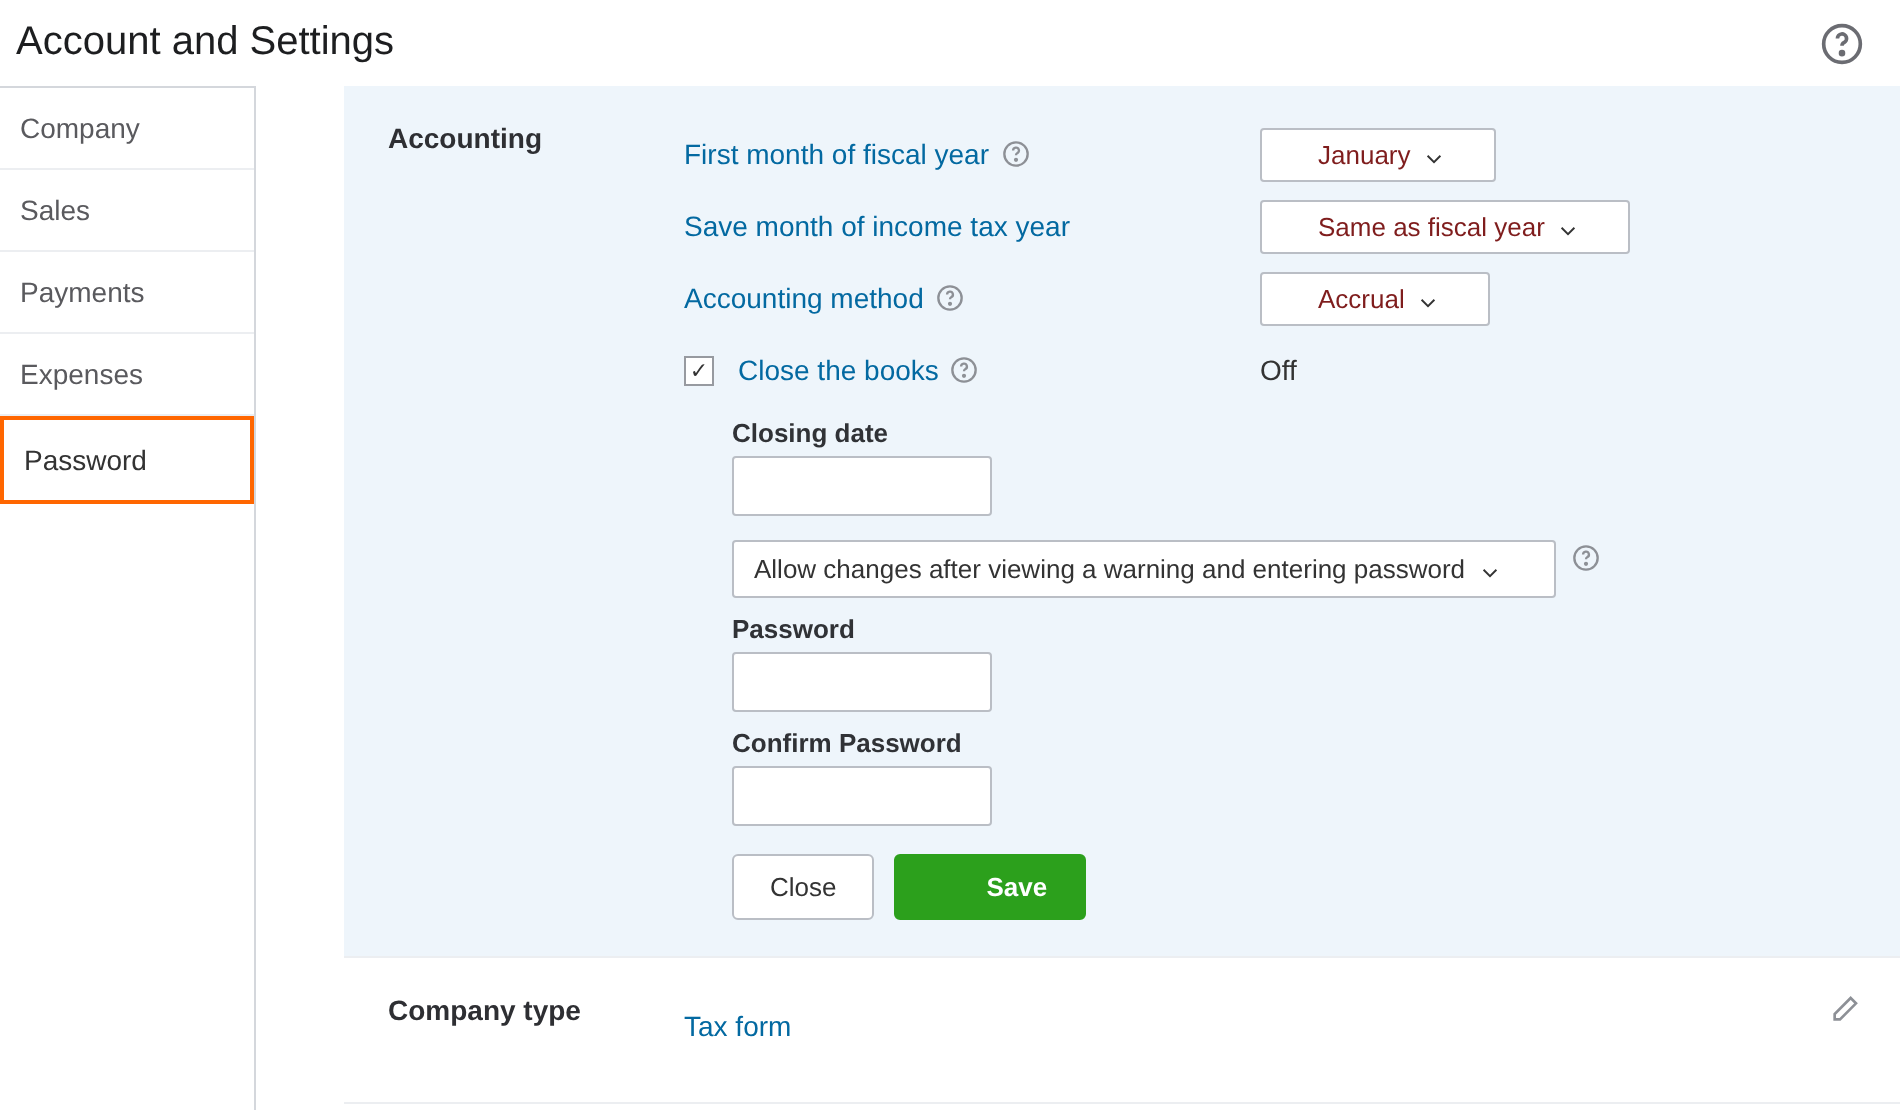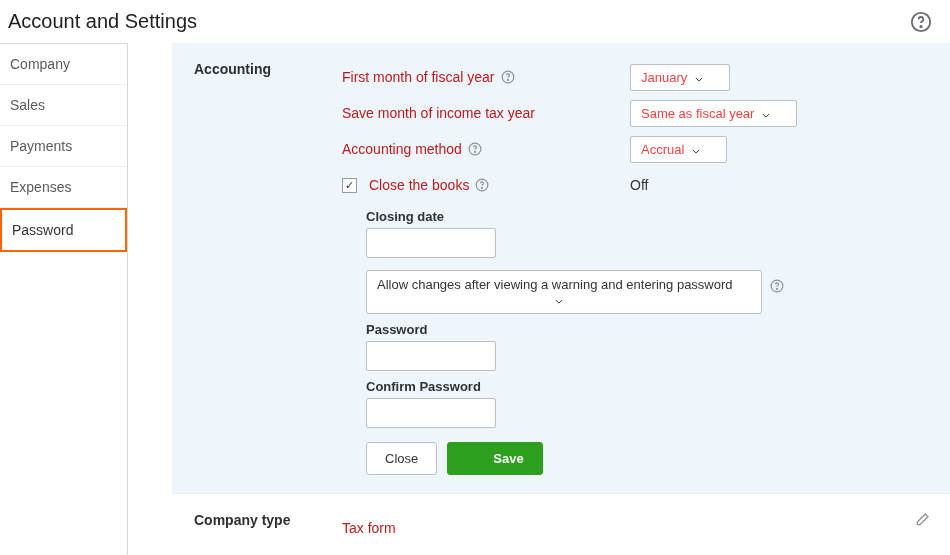--- a/index.html
+++ b/index.html
@@ -10,32 +10,32 @@
   .layout { display: flex; height: calc(555px - 42px); border-radius: 12px; }
   .sidebar { width: 128px; border-right: 1px solid #d4d7dc; border-top: 1px solid #d4d7dc; }
   .sidebar-item { padding: 12px 10px; font-size: 14px; color: #5a5a5e; border-bottom: 1px solid #eceef1; cursor: pointer; }
   .sidebar-item.active { border: 2px solid #ff6600; color: #333; }
   .main { flex: 1; overflow-y: auto; background: #fff; }
   .section { display: flex; padding: 18px 22px 18px 22px; border-bottom: 1px solid #eceef1; position: relative; margin-left: 44px; }
   .section.expanded { background: #eef5fb; }
   .section-title { width: 148px; font-weight: 600; font-size: 14px; color: #2e2f33; flex-shrink: 0; }
   .section-body { flex: 1; }
   .row { display: flex; align-items: center; min-height: 32px; margin-bottom: 4px; gap: 8px; }
-  .row-label { width: 280px; color: #b91c1c; font-size: 14px; display: flex; align-items: center; gap: 6px; }
+  .row-label { width: 280px; color: #0369a1; font-size: 14px; display: flex; align-items: center; gap: 6px; }
   .row-value { width: 200px; color: #333; }
   .q-icon { width: 14px; height: 14px; color: #8d9096; display:inline-flex; }
-  .select { background: #fff; border: 1px solid #babec5; border-radius: 2px; padding: 5px 26px 5px 10px; font-size: 13px; color: #ef4444; position: relative; display: inline-flex; align-items: center; cursor: pointer; }
+  .select { background: #fff; border: 1px solid #babec5; border-radius: 2px; padding: 5px 26px 5px 28px; font-size: 13px; color: #7f1d1d; position: relative; display: inline-flex; align-items: center; cursor: pointer; }
   .caret { margin-left: 8px; }
   .caret svg { width: 8px; height: 5px; }
   .checkbox { width: 15px; height: 15px; border: 1px solid #979aa0; background: #fff; display: inline-flex; align-items: center; justify-content: center; cursor: pointer; margin-right: 6px; }
   .checkbox.checked::after { content: "✓"; font-size: 11px; color: #333; }
   .sub-block { margin-left: 24px; margin-top: 6px; }
   .field-label { font-weight: 600; font-size: 13px; color: #303236; margin-bottom: 4px; margin-top: 8px; }
   .text-input { width: 130px; height: 30px; border: 1px solid #babec5; border-radius: 2px; background: #fff; padding: 4px 8px; font-size: 13px; }
-  .wide-select { background:#fff; border:1px solid #babec5; border-radius:2px; padding:6px 28px 6px 10px; font-size:13px; color:#333; display:inline-flex; align-items:center; cursor:pointer; min-width: 312px; justify-content: space-between; margin-top: 12px; flex-direction: column; }
+  .wide-select { background:#fff; border:1px solid #babec5; border-radius:2px; padding:6px 28px 6px 10px; font-size:13px; color:#333; display:inline-flex; align-items:center; cursor:pointer; min-width: 312px; justify-content: space-between; margin-top: 12px; }
   .btn-row { margin-top: 14px; display:flex; gap:10px; margin-left:24px; }
   .btn { padding: 8px 18px; border-radius: 3px; font-size: 13px; cursor: pointer; border: 1px solid #babec5; background:#fff; color:#333; }
   .btn.primary { background:#2ca01c; color:#fff; border-color:#2ca01c; font-weight:600;padding-left:45px; }
   .edit-icon { position:absolute; right: 20px; top: 18px; width:16px; height:16px; color:#8d9096; cursor: pointer; }
 </style>
 </head>
 <body>
 
 <div class="header">
   <h1>Account and Settings</h1>

